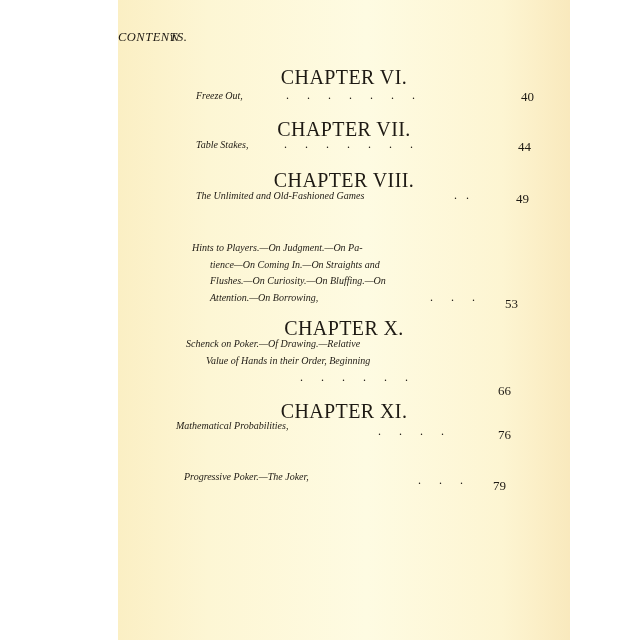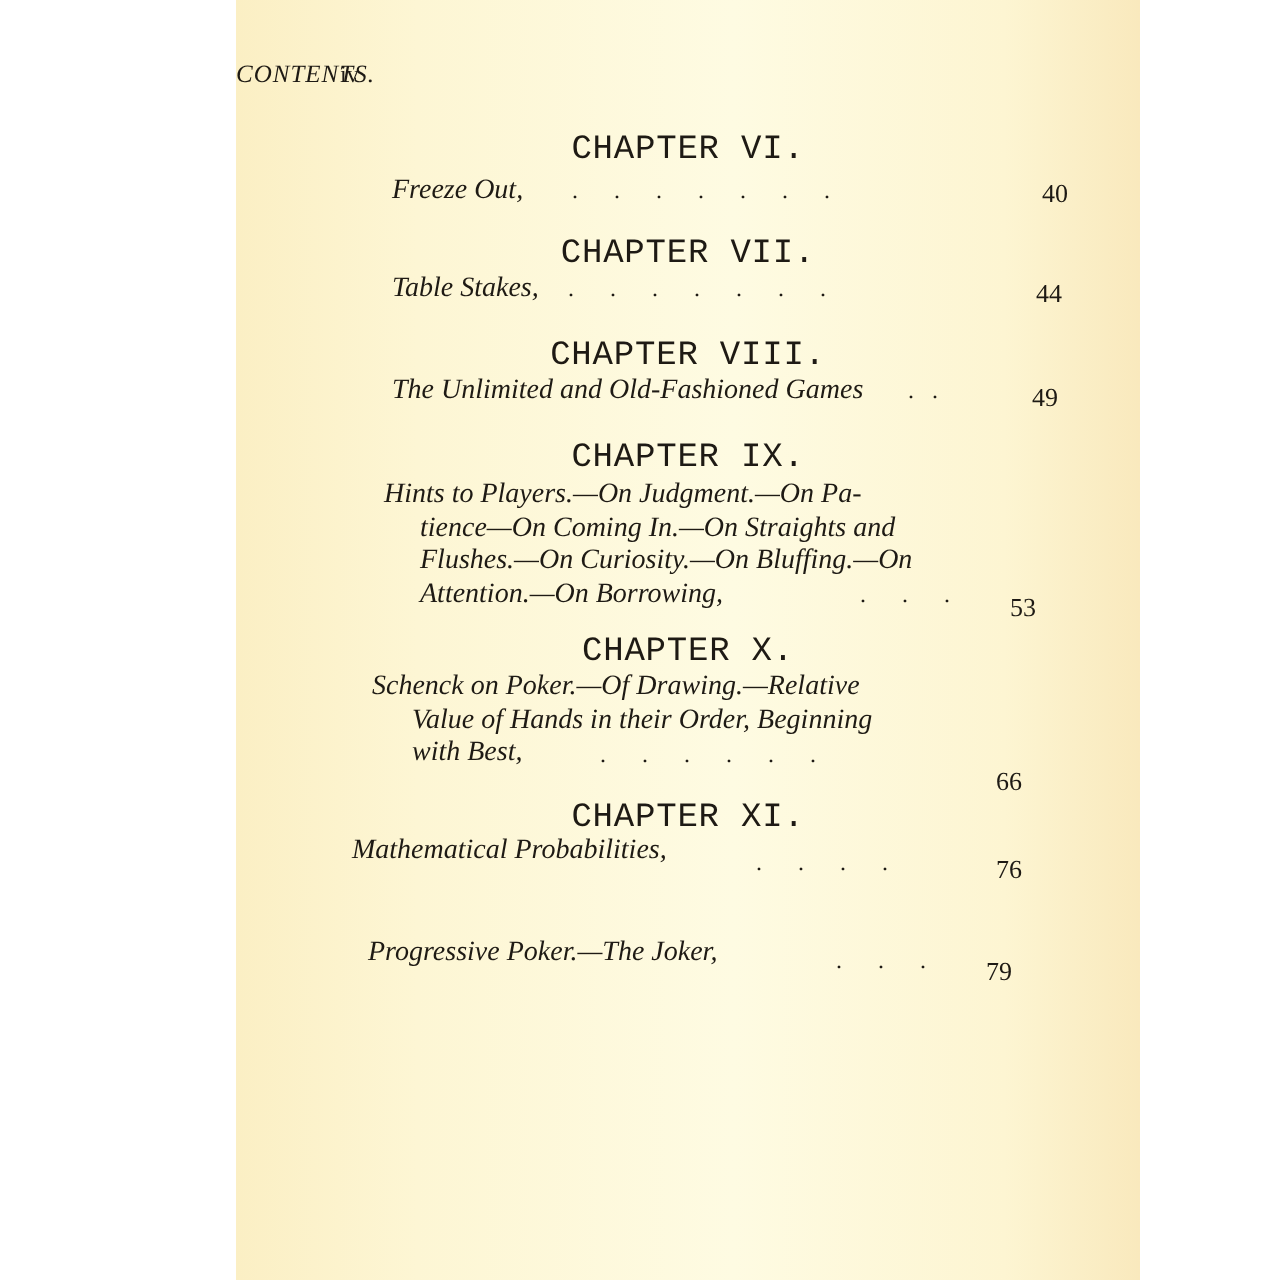--- a/index.html
+++ b/index.html
@@ -8,22 +8,22 @@
       position:absolute; left:94px; top:0; width:452px; height:640px;
       background: linear-gradient(90deg, #fbefc4 0%, #fdf6d4 20%, #fefbe2 55%, #fdf5d2 85%, #f9e9bd 100%);
       font-family: "Liberation Serif", "DejaVu Serif", serif;
       color:#1e1a14;
       margin-left:24px;
     }
     .running-head { position:absolute; top:28px; left:0; width:100%; height:20px; }
     .folio { position:absolute; left:52px; top:2px; font-size:12px; }
     .running-title { position:absolute; left:0; width:100%; text-align:left; top:2px; font-size:12.5px; font-style:italic; letter-spacing:0.5px; }
     .chapter { position:absolute; left:0; width:100%; }
-    .ch-head { text-align:center; font-size:17px; letter-spacing:0.4px;font-family:Liberation Mono, monospace; }
-    .entry { position:absolute; font-style:italic; font-size:14px; line-height:16.5px; }
+    .ch-head { text-align:center; font-size:20px; letter-spacing:0.4px; }
+    .entry { position:absolute; font-style:italic; font-size:10px; line-height:16.5px; }
     .entry-text { white-space:pre-line; }
     .dots { position:absolute; font-style:normal; letter-spacing:0; font-size:12px; white-space:pre; }
     .pageno { position:absolute; font-size:13px; font-style:normal; }
   </style>
 </head>
 <body>
 
 <div class="page">
 
   <div class="running-head">
@@ -51,39 +51,35 @@
 
   <div class="chapter" style="top:169px;">
     <div class="ch-head">CHAPTER VIII.</div>
   </div>
   <div class="entry" style="top:188px;left:78px;">
     <span class="entry-text">The Unlimited and Old-Fashioned Games</span>
   </div>
   <span class="dots" style="top:188px;left:336px;">.   .</span>
   <span class="pageno" style="top:191px;left:398px;">49</span>
 
-  <div class="chapter" style="top:220px;">
-    <div class="ch-head">CHAPTER IX.</div>
-  </div>
   <div class="entry" style="top:240px;left:74px;">
     <div>Hints to Players.—On  Judgment.—On Pa-</div>
     <div style="padding-left:18px;">tience—On Coming In.—On Straights and</div>
     <div style="padding-left:18px;">Flushes.—On Curiosity.—On Bluffing.—On</div>
     <div style="padding-left:18px;">Attention.—On Borrowing,</div>
   </div>
   <span class="dots" style="top:290px;left:312px;">.      .      .</span>
   <span class="pageno" style="top:296px;left:387px;">53</span>
 
   <div class="chapter" style="top:317px;">
     <div class="ch-head">CHAPTER X.</div>
   </div>
   <div class="entry" style="top:336px;left:68px;">
     <div>Schenck on Poker.—Of Drawing.—Relative</div>
     <div style="padding-left:20px;">Value of Hands in their Order, Beginning</div>
-    <div style="padding-left:20px;">with Best,</div>
   </div>
   <span class="dots" style="top:370px;left:182px;">.      .      .      .      .      .</span>
   <span class="pageno" style="top:383px;left:380px;">66</span>
 
   <div class="chapter" style="top:400px;">
     <div class="ch-head">CHAPTER XI.</div>
   </div>
   <div class="entry" style="top:418px;left:58px;">
     <span class="entry-text">Mathematical Probabilities,</span>
   </div>

